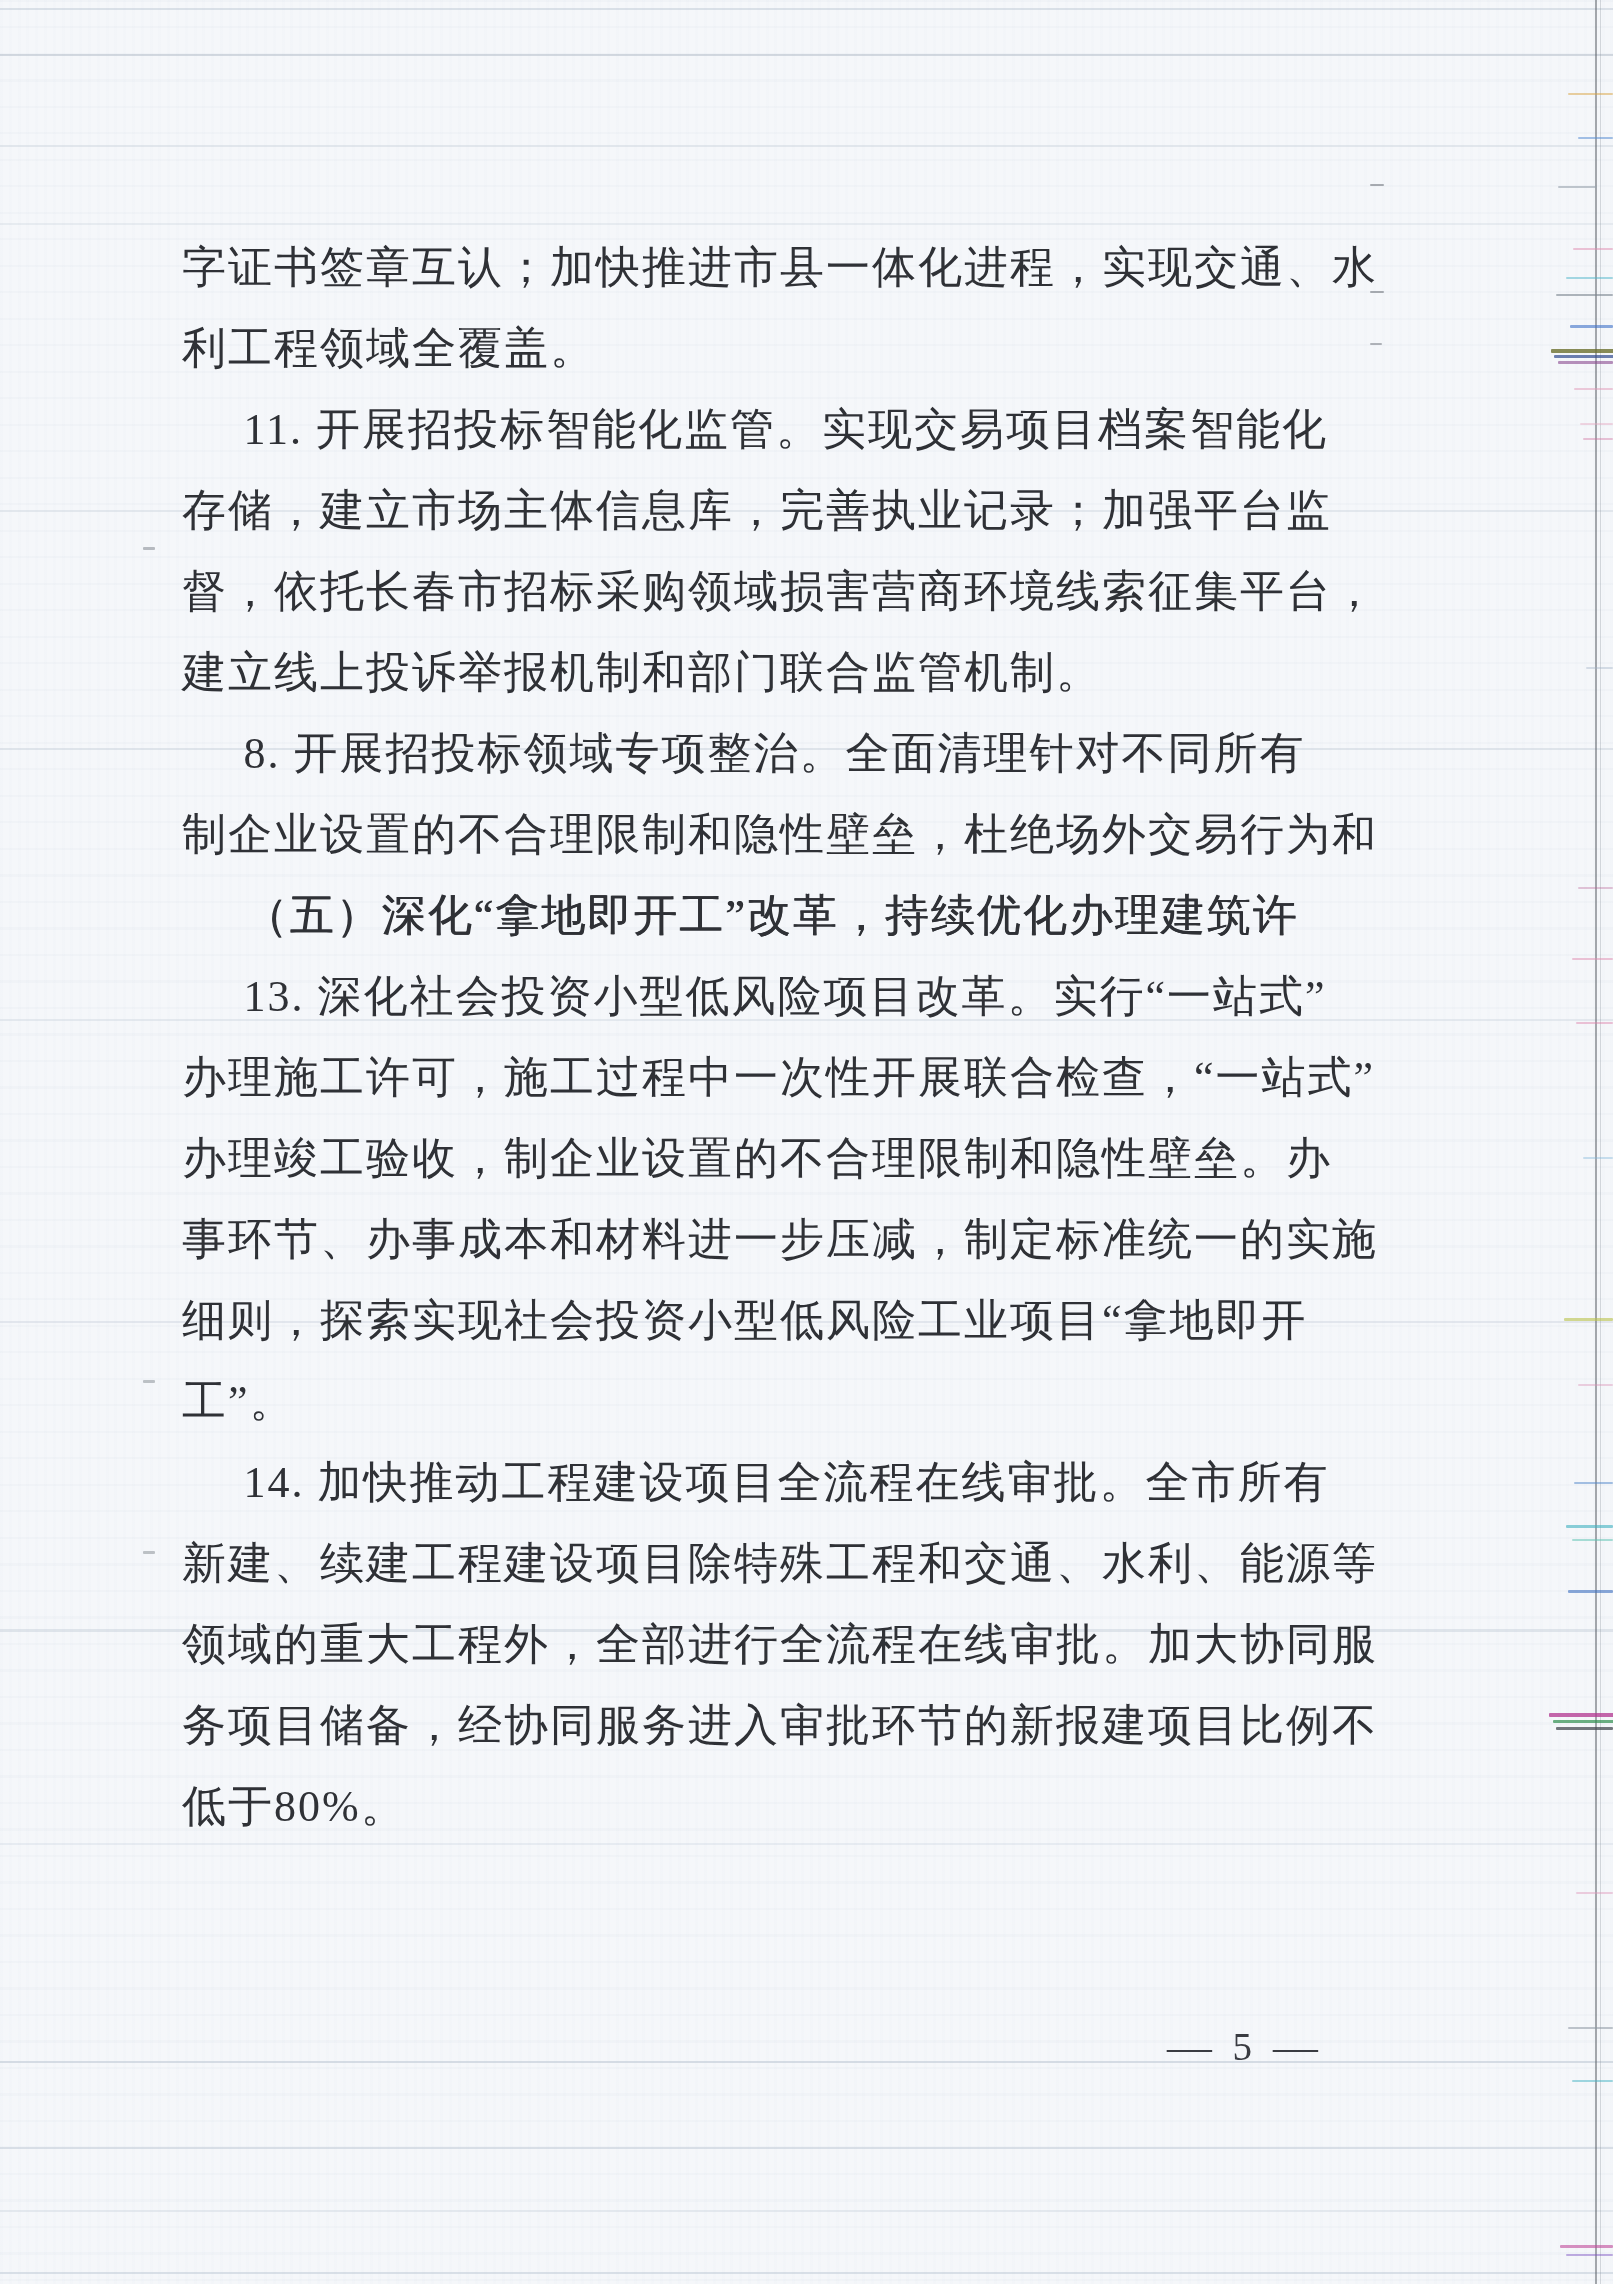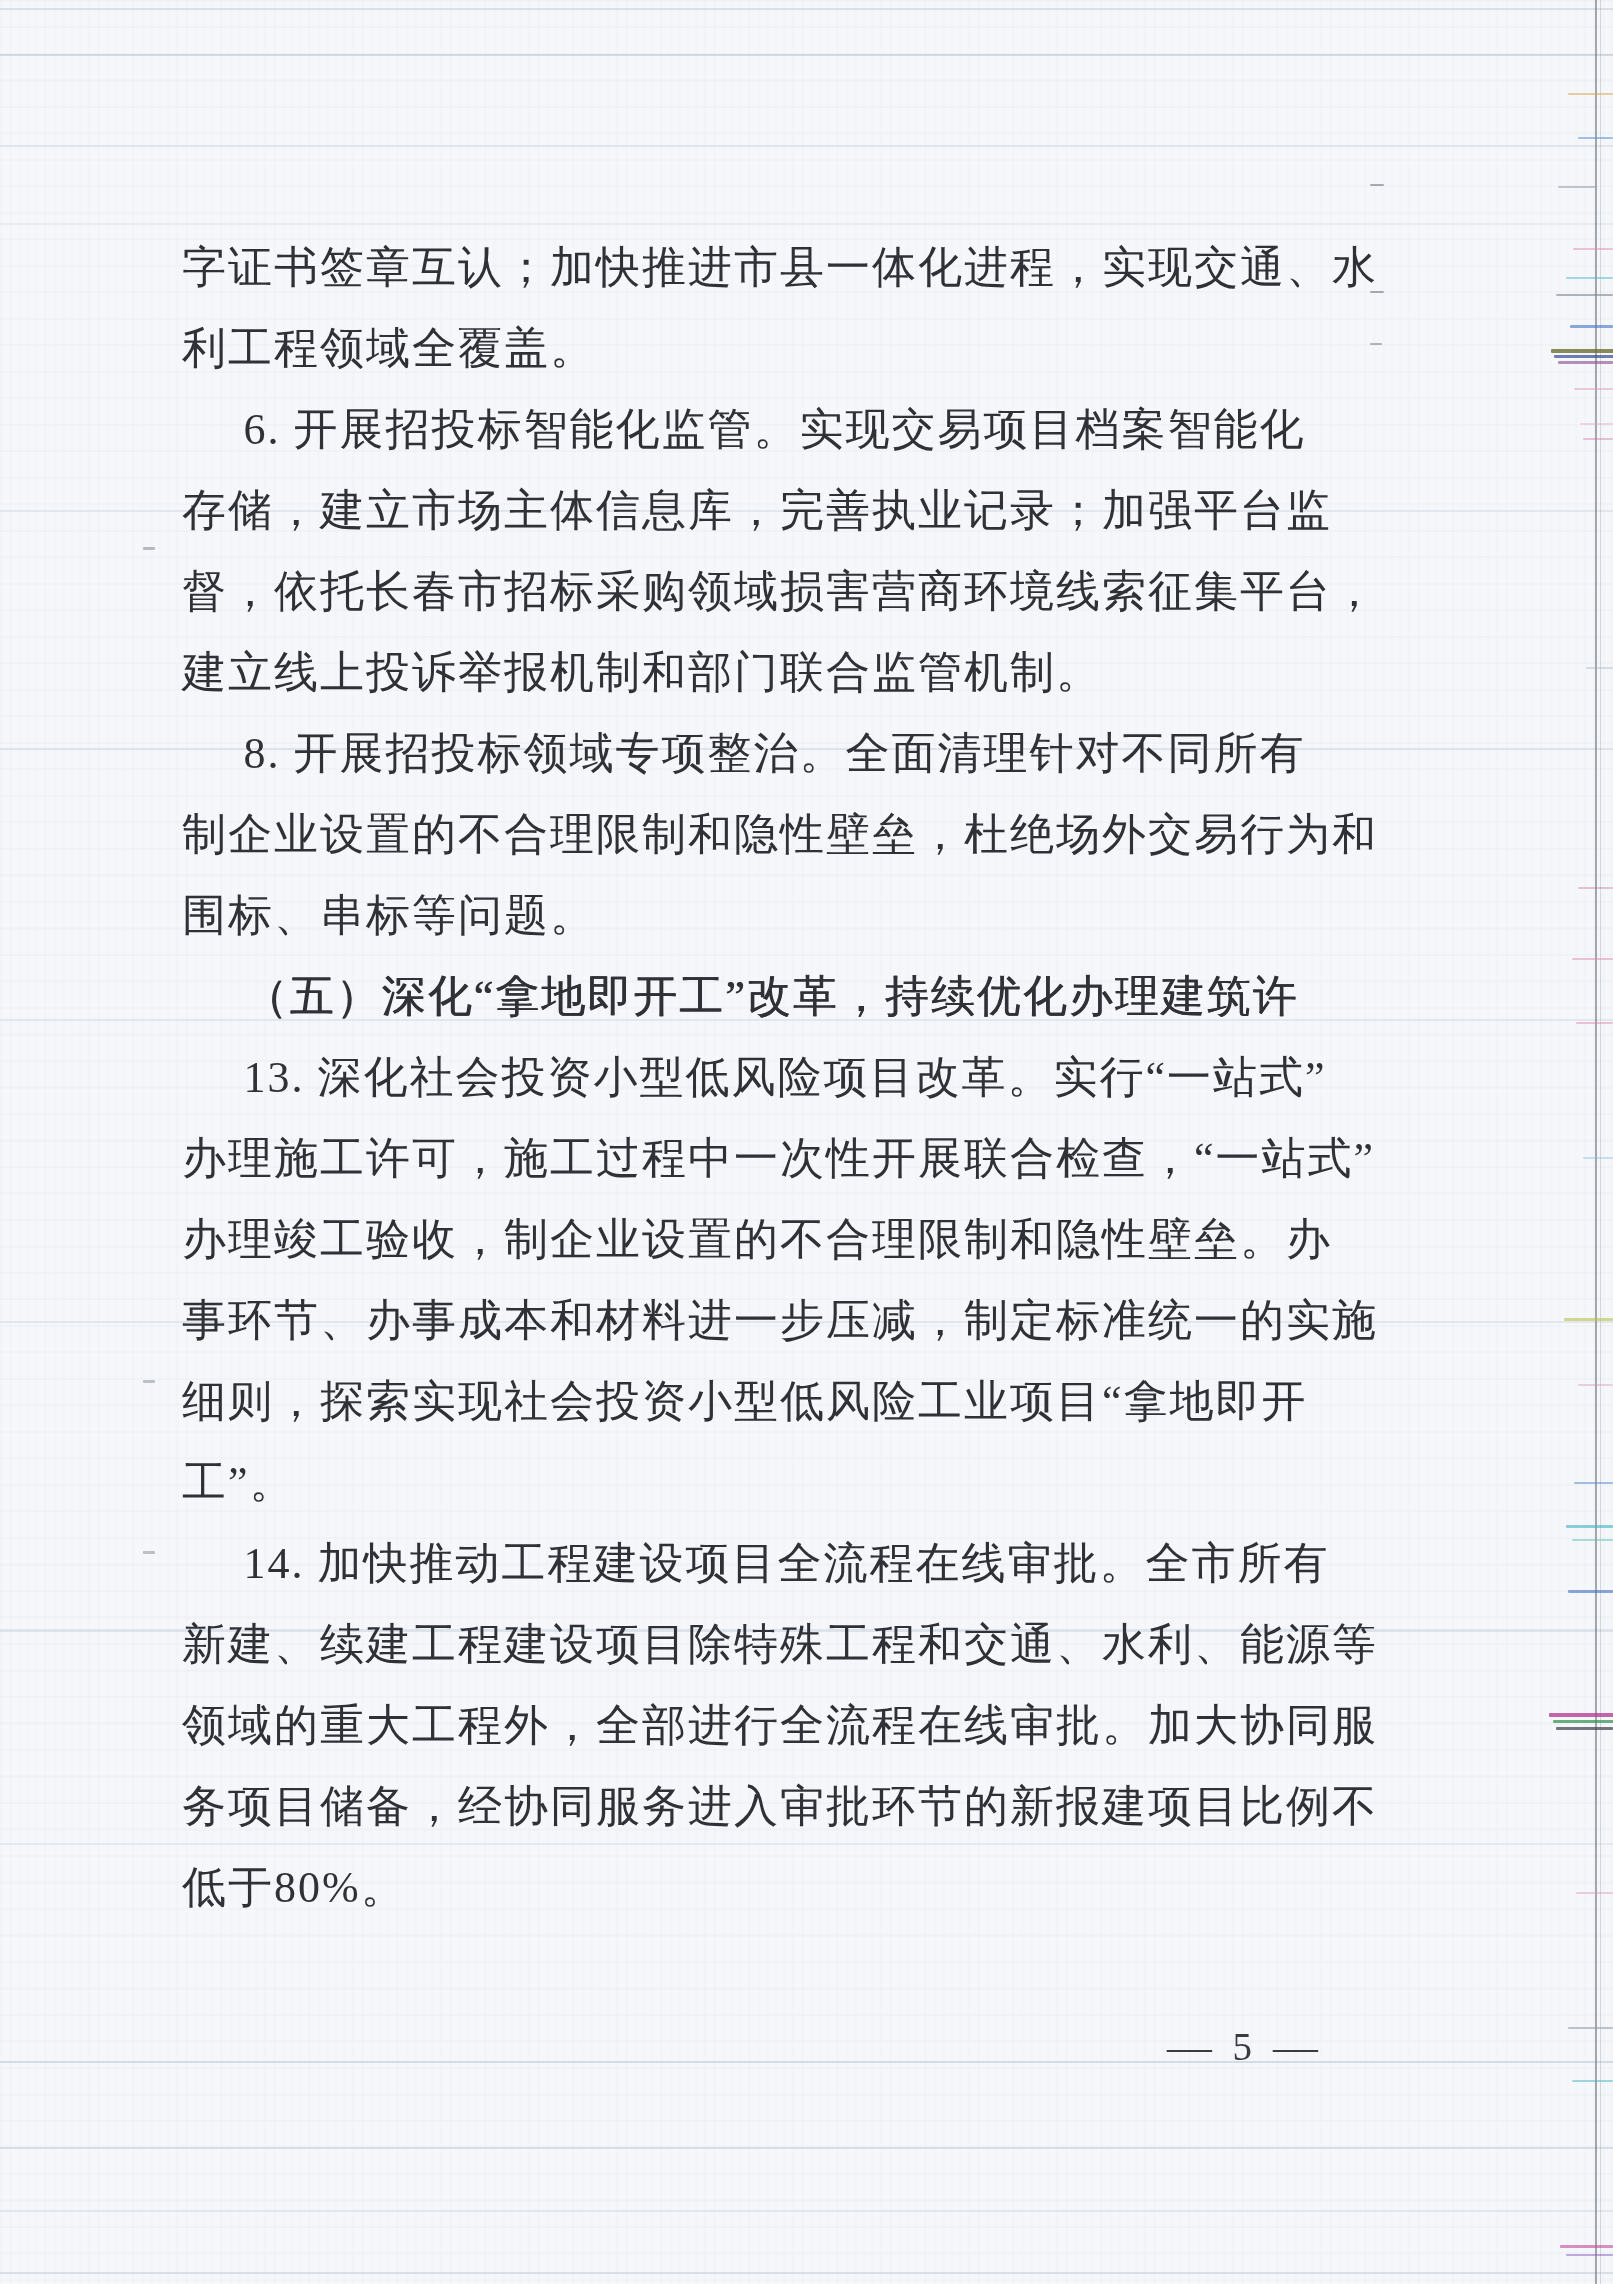--- a/index.html
+++ b/index.html
@@ -61,29 +61,28 @@
       <div class="noise-band" style="top: 2210px; height: 2px; background: rgba(201, 210, 221, 0.4);"></div>
       <div class="noise-band" style="top: 2272px; height: 2px; background: rgba(188, 199, 211, 0.5);"></div>
     </div>
 
   <div id="text-block" style="color: rgb(47, 49, 54);">
       <div class="paragraph">
         <div class="line">字证书签章互认；加快推进市县一体化进程，实现交通、水</div>
         <div class="line">利工程领域全覆盖。</div>
       </div>
       <div class="paragraph">
-        <div class="line indent">6. 开展招投标智能化监管。实现交易项目档案智能化</div>
+        <div class="line indent">11. 开展招投标智能化监管。实现交易项目档案智能化</div>
         <div class="line">存储，建立市场主体信息库，完善执业记录；加强平台监</div>
         <div class="line">督，依托长春市招标采购领域损害营商环境线索征集平台，</div>
         <div class="line">建立线上投诉举报机制和部门联合监管机制。</div>
       </div>
       <div class="paragraph">
         <div class="line indent">8. 开展招投标领域专项整治。全面清理针对不同所有</div>
         <div class="line">制企业设置的不合理限制和隐性壁垒，杜绝场外交易行为和</div>
-        <div class="line">围标、串标等问题。</div>
       </div>
       <div class="paragraph heading">
         <div class="line indent">（五）深化“拿地即开工”改革，持续优化办理建筑许</div>
       </div>
       <div class="paragraph">
         <div class="line indent">13. 深化社会投资小型低风险项目改革。实行“一站式”</div>
         <div class="line">办理施工许可，施工过程中一次性开展联合检查，“一站式”</div>
         <div class="line">办理竣工验收，制企业设置的不合理限制和隐性壁垒。办</div>
         <div class="line">事环节、办事成本和材料进一步压减，制定标准统一的实施</div>
         <div class="line">细则，探索实现社会投资小型低风险工业项目“拿地即开</div>

